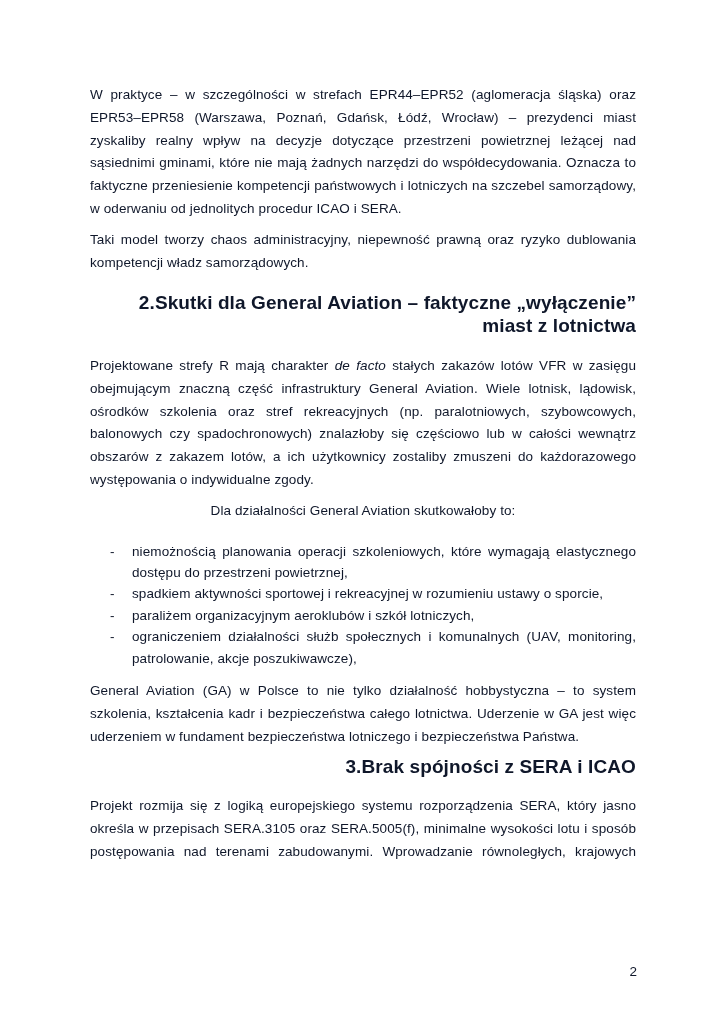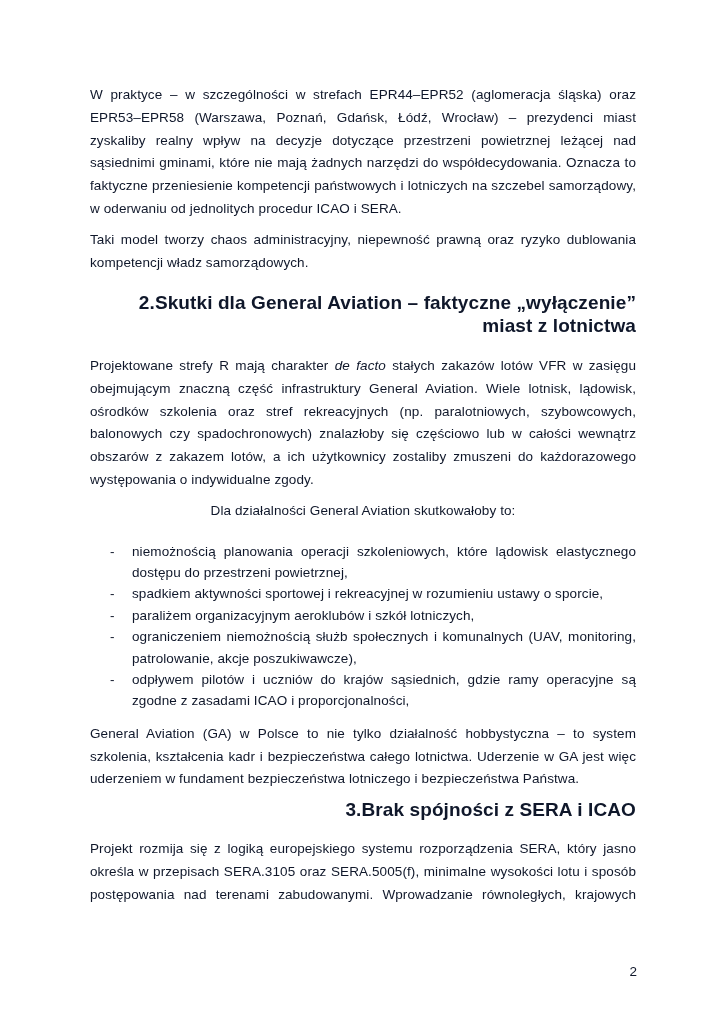--- a/index.html
+++ b/index.html
@@ -76,25 +76,24 @@
 
     <div class="heading">
       <span class="hnum">2.</span><span>Skutki dla General Aviation – faktyczne „wyłączenie” miast z lotnictwa</span>
     </div>
 
     <p><span>Projektowane strefy R mają charakter </span><em>de facto</em><span> stałych zakazów lotów VFR w zasięgu obejmującym znaczną część infrastruktury General Aviation. Wiele lotnisk, lądowisk, ośrodków szkolenia oraz stref rekreacyjnych (np. paralotniowych, szybowcowych, balonowych czy spadochronowych) znalazłoby się częściowo lub w całości wewnątrz obszarów z zakazem lotów, a ich użytkownicy zostaliby zmuszeni do każdorazowego występowania o indywidualne zgody.</span></p>
 
     <p class="no-just">Dla działalności General Aviation skutkowałoby to:</p>
 
     <ul class="dash-list">
-      <li>niemożnością planowania operacji szkoleniowych, które lądowisk elastycznego dostępu do przestrzeni powietrznej,</li>
+      <li>niemożnością planowania operacji szkoleniowych, które wymagają elastycznego dostępu do przestrzeni powietrznej,</li>
       <li>spadkiem aktywności sportowej i rekreacyjnej w rozumieniu ustawy o sporcie,</li>
       <li>paraliżem organizacyjnym aeroklubów i szkół lotniczych,</li>
-      <li>ograniczeniem niemożnością służb społecznych i komunalnych (UAV, monitoring, patrolowanie, akcje poszukiwawcze),</li>
-      <li>odpływem pilotów i uczniów do krajów sąsiednich, gdzie ramy operacyjne są zgodne z zasadami ICAO i proporcjonalności,</li>
+      <li>ograniczeniem działalności służb społecznych i komunalnych (UAV, monitoring, patrolowanie, akcje poszukiwawcze),</li>
     </ul>
 
     <p>General Aviation (GA) w Polsce to nie tylko działalność hobbystyczna – to system szkolenia, kształcenia kadr i bezpieczeństwa całego lotnictwa. Uderzenie w GA jest więc uderzeniem w fundament bezpieczeństwa lotniczego i bezpieczeństwa Państwa.</p>
 
     <div class="heading h3">
       <span class="hnum">3.</span><span>Brak spójności z SERA i ICAO</span>
     </div>
 
     <p class="cont">Projekt rozmija się z logiką europejskiego systemu rozporządzenia SERA, który jasno określa w przepisach SERA.3105 oraz SERA.5005(f), minimalne wysokości lotu i sposób postępowania nad terenami zabudowanymi. Wprowadzanie równoległych, krajowych</p>
 

